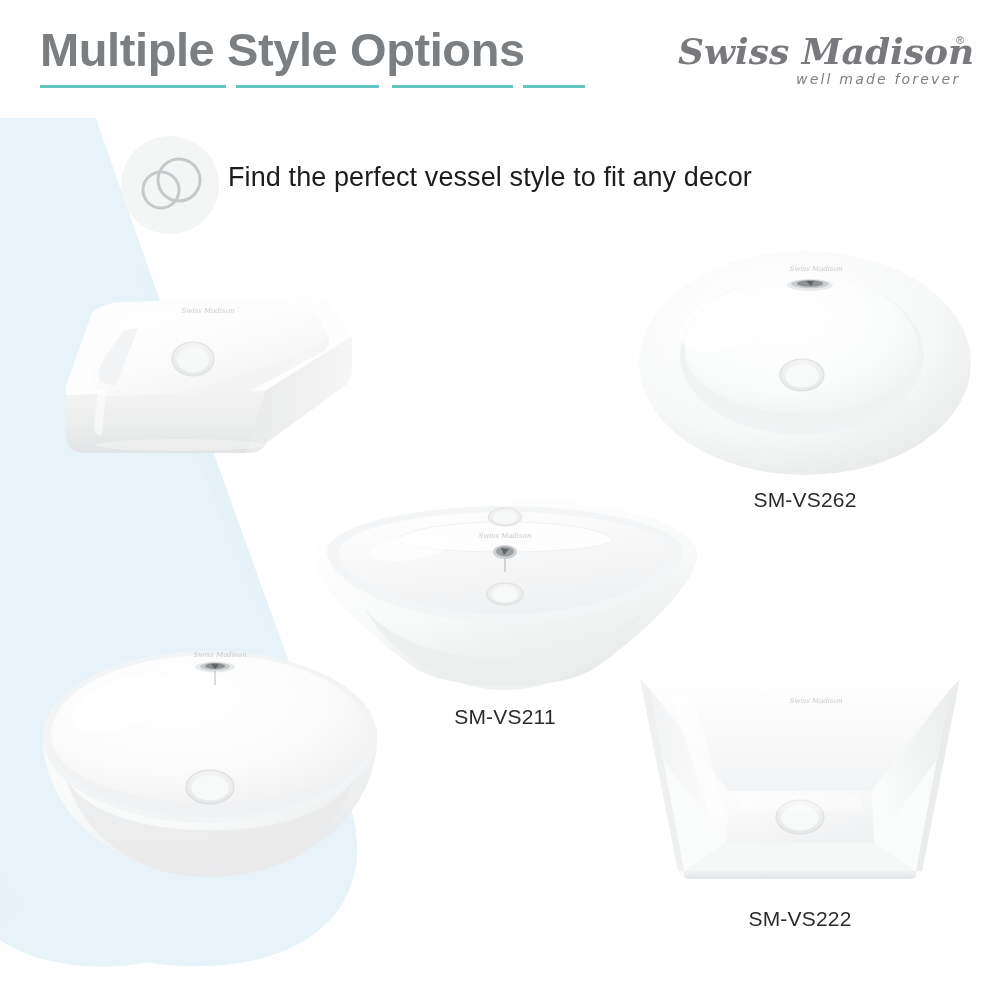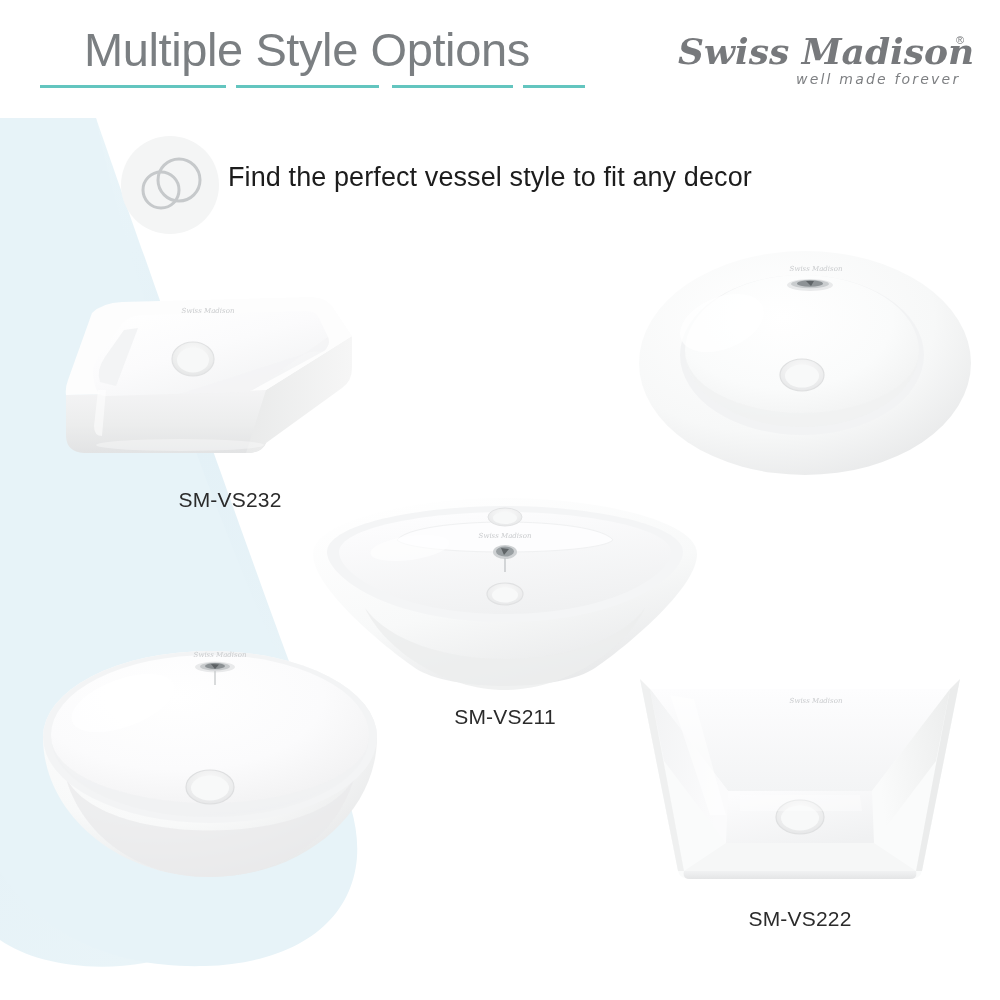--- a/index.html
+++ b/index.html
@@ -26,26 +26,25 @@
     width: 1000px; height: 1000px;
     pointer-events: none;
   }
 
   
   .header-title {
     position: absolute;
     left: 40px;
     top: 24px;
     font-size: 47px;
-    font-weight: normal;
+    font-weight: bold;
     color: #7b7f82;
     letter-spacing: -0.4px;
     white-space: nowrap;
     line-height: 1.1;
-    margin-left: 44px;
   }
 
   
   .logo-wrap {
     position: absolute;
     right: 26px;
     top: 26px;
     width: 300px;
     height: 68px;
   }
@@ -199,21 +198,20 @@
       <path d="M 196 148 Q 190 152 180 152 L 120 154 L 250 112 L 264 111 Q 271 105 268 97 Z" fill="#f3f4f5" opacity="0.7"></path>
 
       <ellipse cx="133" cy="119" rx="21" ry="17" fill="url(#g232hole)" stroke="#e1e2e3" stroke-width="1.2"></ellipse>
       <ellipse cx="133" cy="120" rx="16" ry="12.5" fill="#f7f8f8"></ellipse>
 
       <path d="M 38 150 L 34 186 Q 34 196 42 196 L 46 150 Z" fill="#ffffff" opacity="0.55"></path>
       <ellipse cx="120" cy="205" rx="84" ry="6" fill="#ffffff" opacity="0.35"></ellipse>
 
       <text class="brandmark" x="148" y="73" font-size="7" text-anchor="middle">Swiss Madison</text>
     </svg>
-    <div class="product-label">SM-VS232</div>
   </div>
 
   <div class="product p-vs262">
     <svg class="product-art" width="350" height="240" viewBox="0 0 350 240">
       <defs>
         <radialGradient id="g262out" cx="0.38" cy="0.3" r="0.85">
           <stop offset="0%" stop-color="#ffffff"></stop>
           <stop offset="60%" stop-color="#f7f8f8"></stop>
           <stop offset="100%" stop-color="#e3e4e5"></stop>
         </radialGradient>
@@ -243,20 +241,21 @@
       <ellipse cx="180" cy="40" rx="23" ry="6" fill="#e9eaeb"></ellipse>
       <ellipse cx="180" cy="39" rx="19" ry="4.2" fill="#c9ccce"></ellipse>
       <ellipse cx="180" cy="38.5" rx="13" ry="3.2" fill="#8d9295"></ellipse>
       <path d="M 176 36 L 184 36 L 181 41 Z" fill="#5e6366"></path>
 
       <ellipse cx="172" cy="130" rx="22" ry="16" fill="url(#g262hole)" stroke="#dfe0e1" stroke-width="1.2"></ellipse>
       <ellipse cx="172" cy="131" rx="17" ry="11.5" fill="#f8f9f9"></ellipse>
 
       <text class="brandmark" x="186" y="26" font-size="7" text-anchor="middle">Swiss Madison</text>
     </svg>
+    <div class="product-label">SM-VS262</div>
   </div>
 
   <div class="product p-vs211">
     <svg class="product-art" width="400" height="215" viewBox="0 0 400 215">
       <defs>
         <linearGradient id="g211body" x1="0.2" y1="0" x2="0.7" y2="1">
           <stop offset="0%" stop-color="#ffffff"></stop>
           <stop offset="55%" stop-color="#f8f9f9"></stop>
           <stop offset="100%" stop-color="#e7e8e9"></stop>
         </linearGradient>

